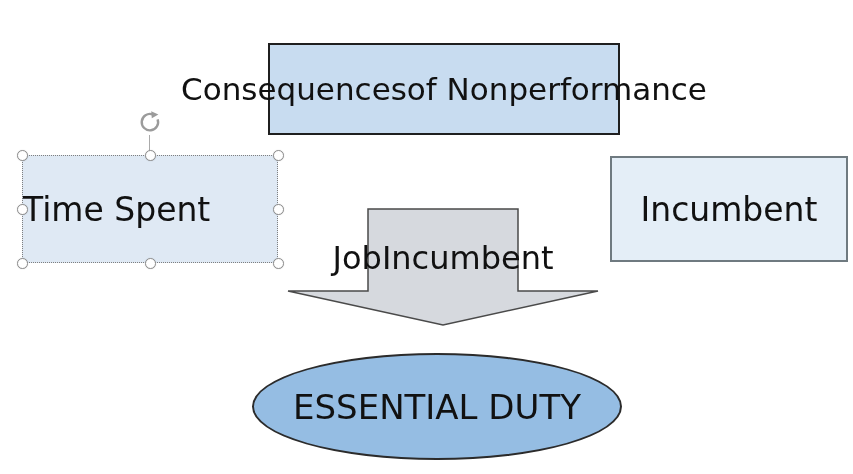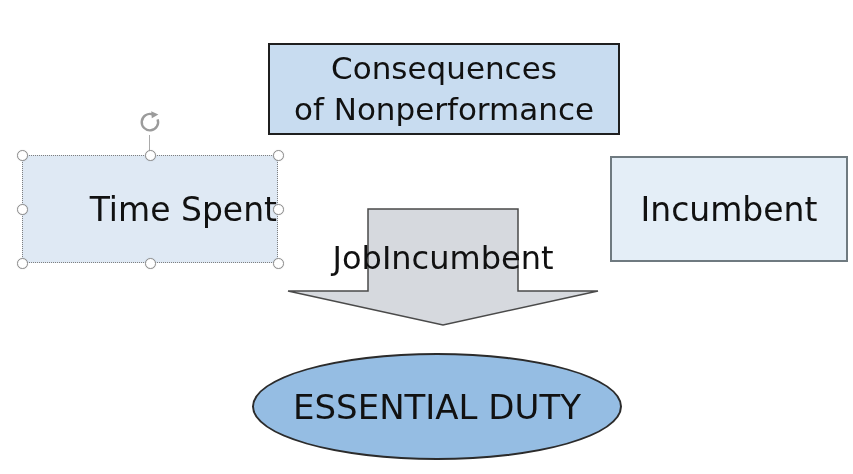--- a/index.html
+++ b/index.html
@@ -19,33 +19,33 @@
     text-align: center;
     white-space: nowrap;
   }
   
   .consequences-box {
     position: absolute;
     left: 268px; top: 43px;
     width: 352px; height: 92px;
     box-sizing: border-box;
     border: 2px solid #1f1f1f;
-    display: flex; flex-direction: column;
+    display: flex; flex-direction: row;
     align-items: center; justify-content: center;
     font-size: 31px; line-height: 41px;
   }
   
   .time-spent-box {
     position: absolute;
     left: 22px; top: 155px;
     width: 256px; height: 108px;
     box-sizing: border-box;
     border: 1px dotted #7f7f7f;
     display: flex;
-    align-items: center; justify-content: flex-end;
+    align-items: center; justify-content: flex-start;
     font-size: 33px;
   }
   
   .incumbent-box {
     position: absolute;
     left: 610px; top: 156px;
     width: 238px; height: 106px;
     box-sizing: border-box;
     border: 2px solid #6f7a80;
     display: flex; flex-direction: row;

